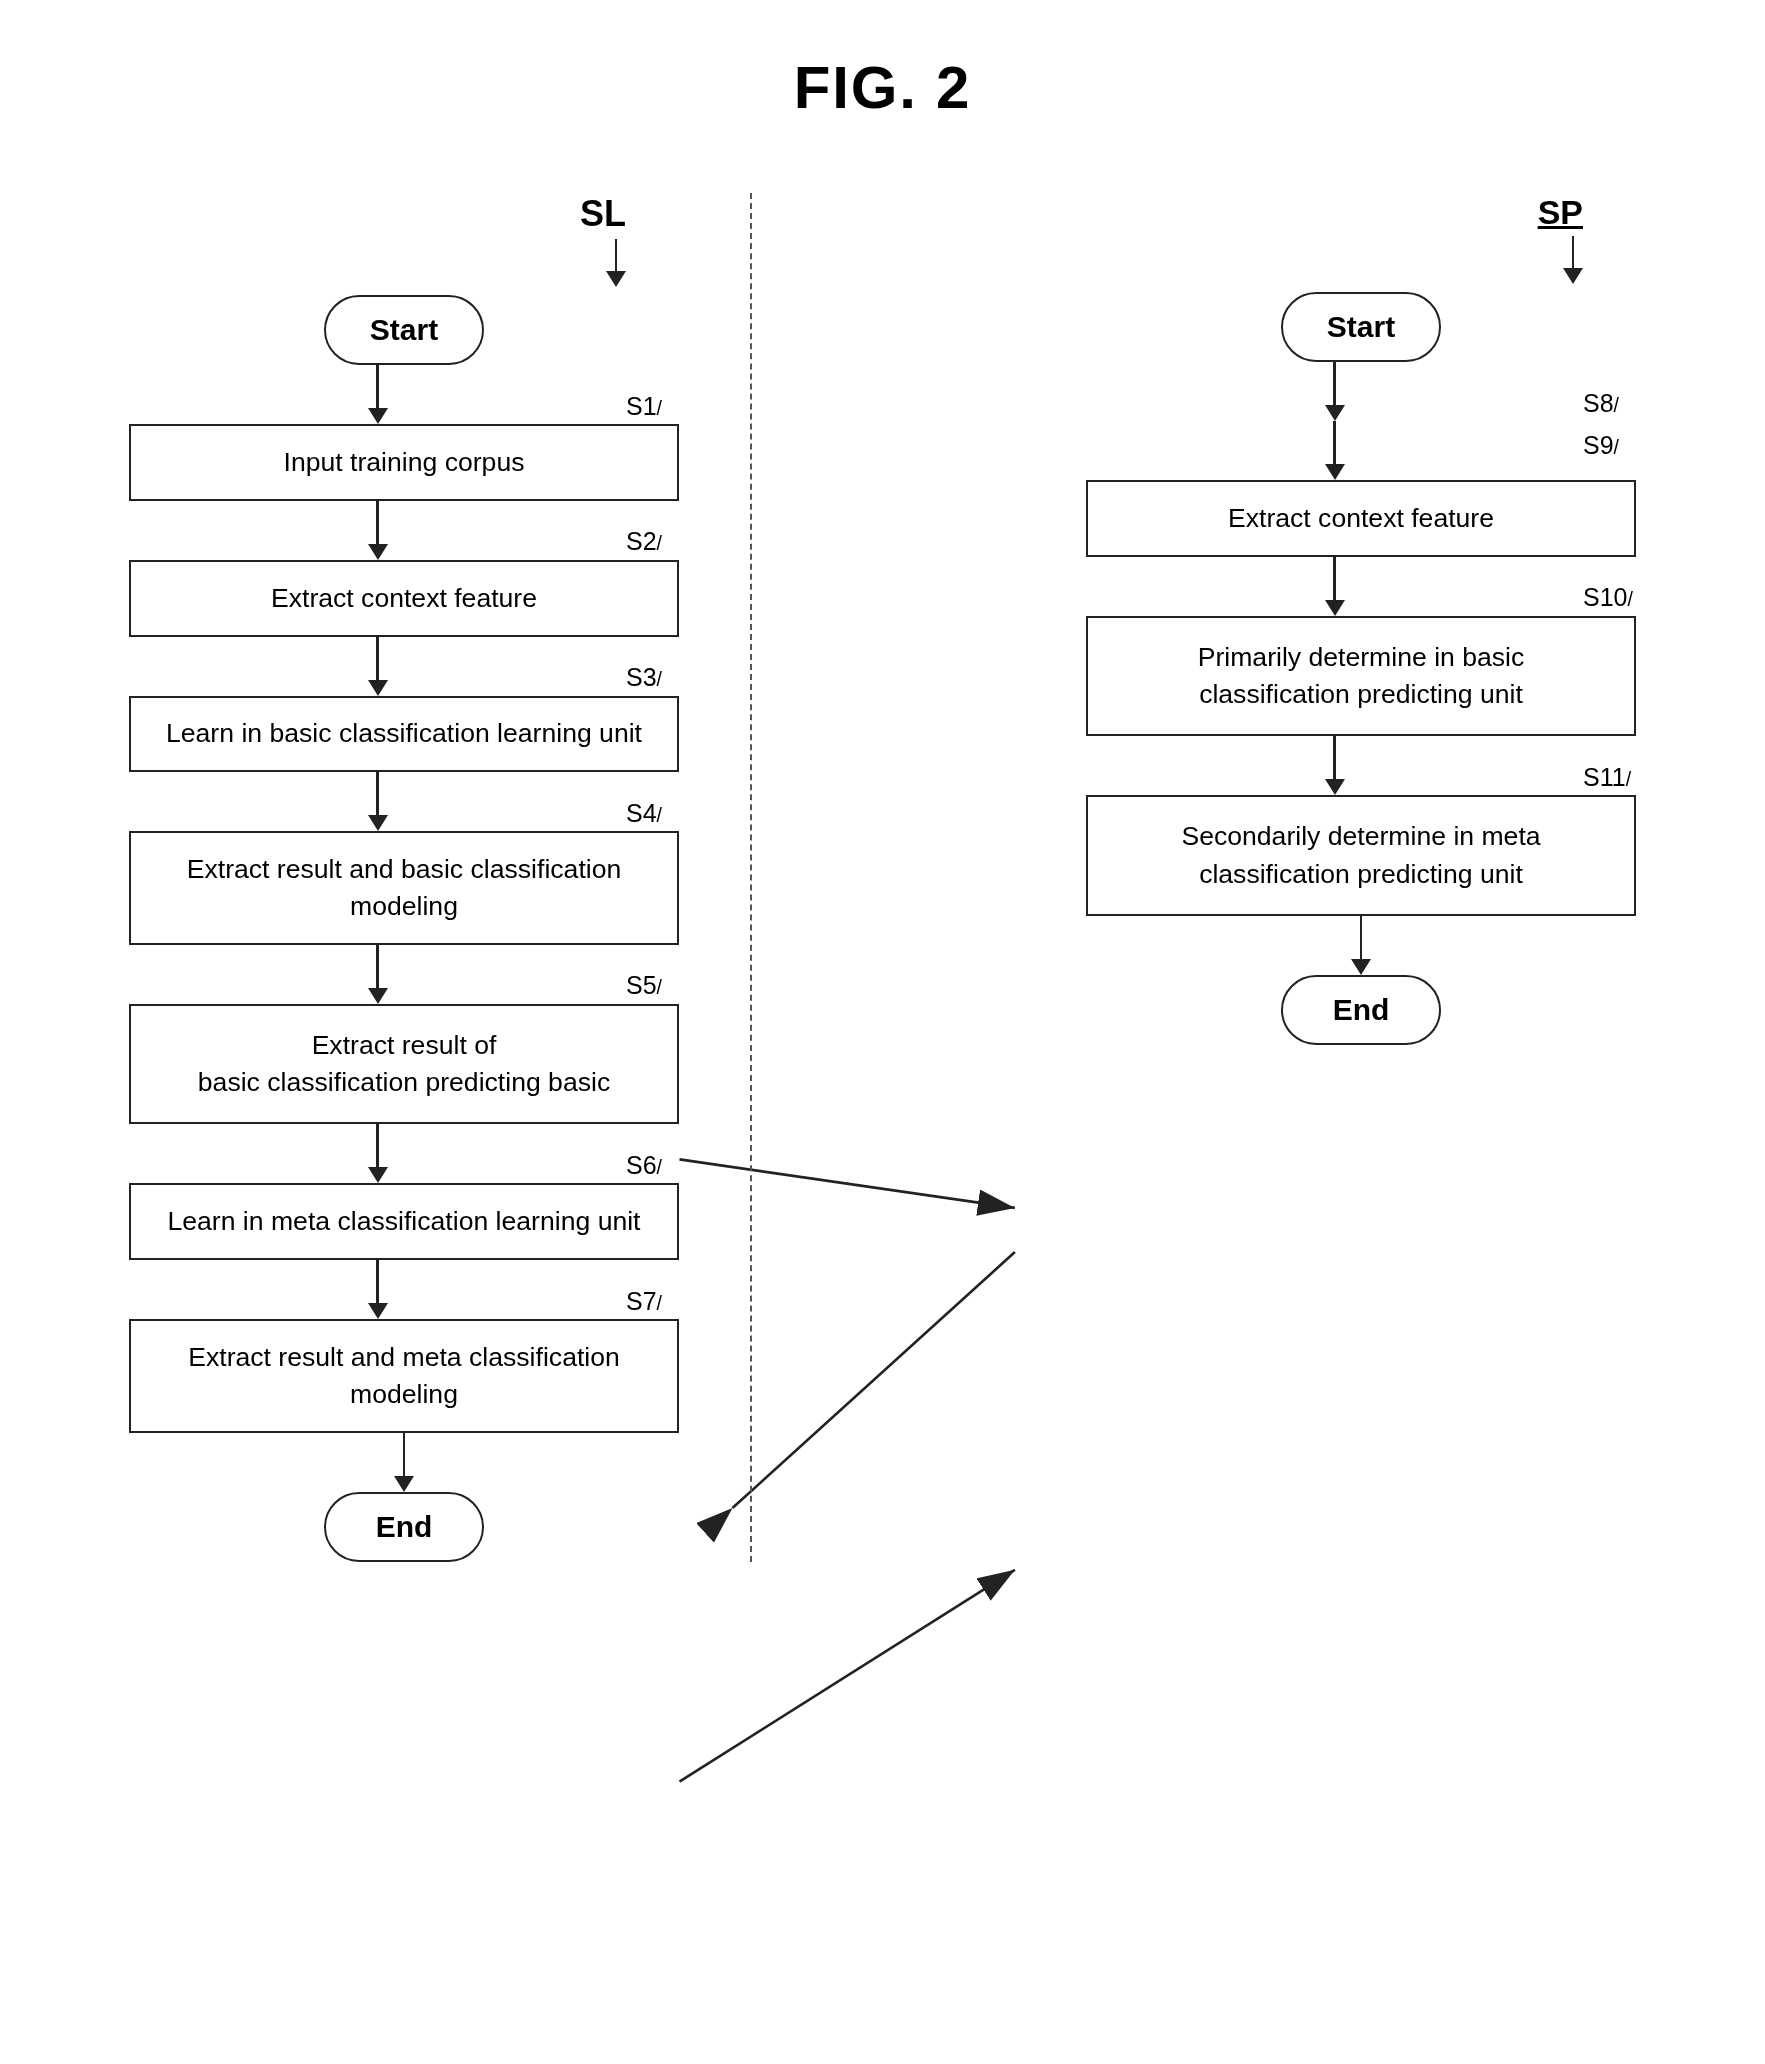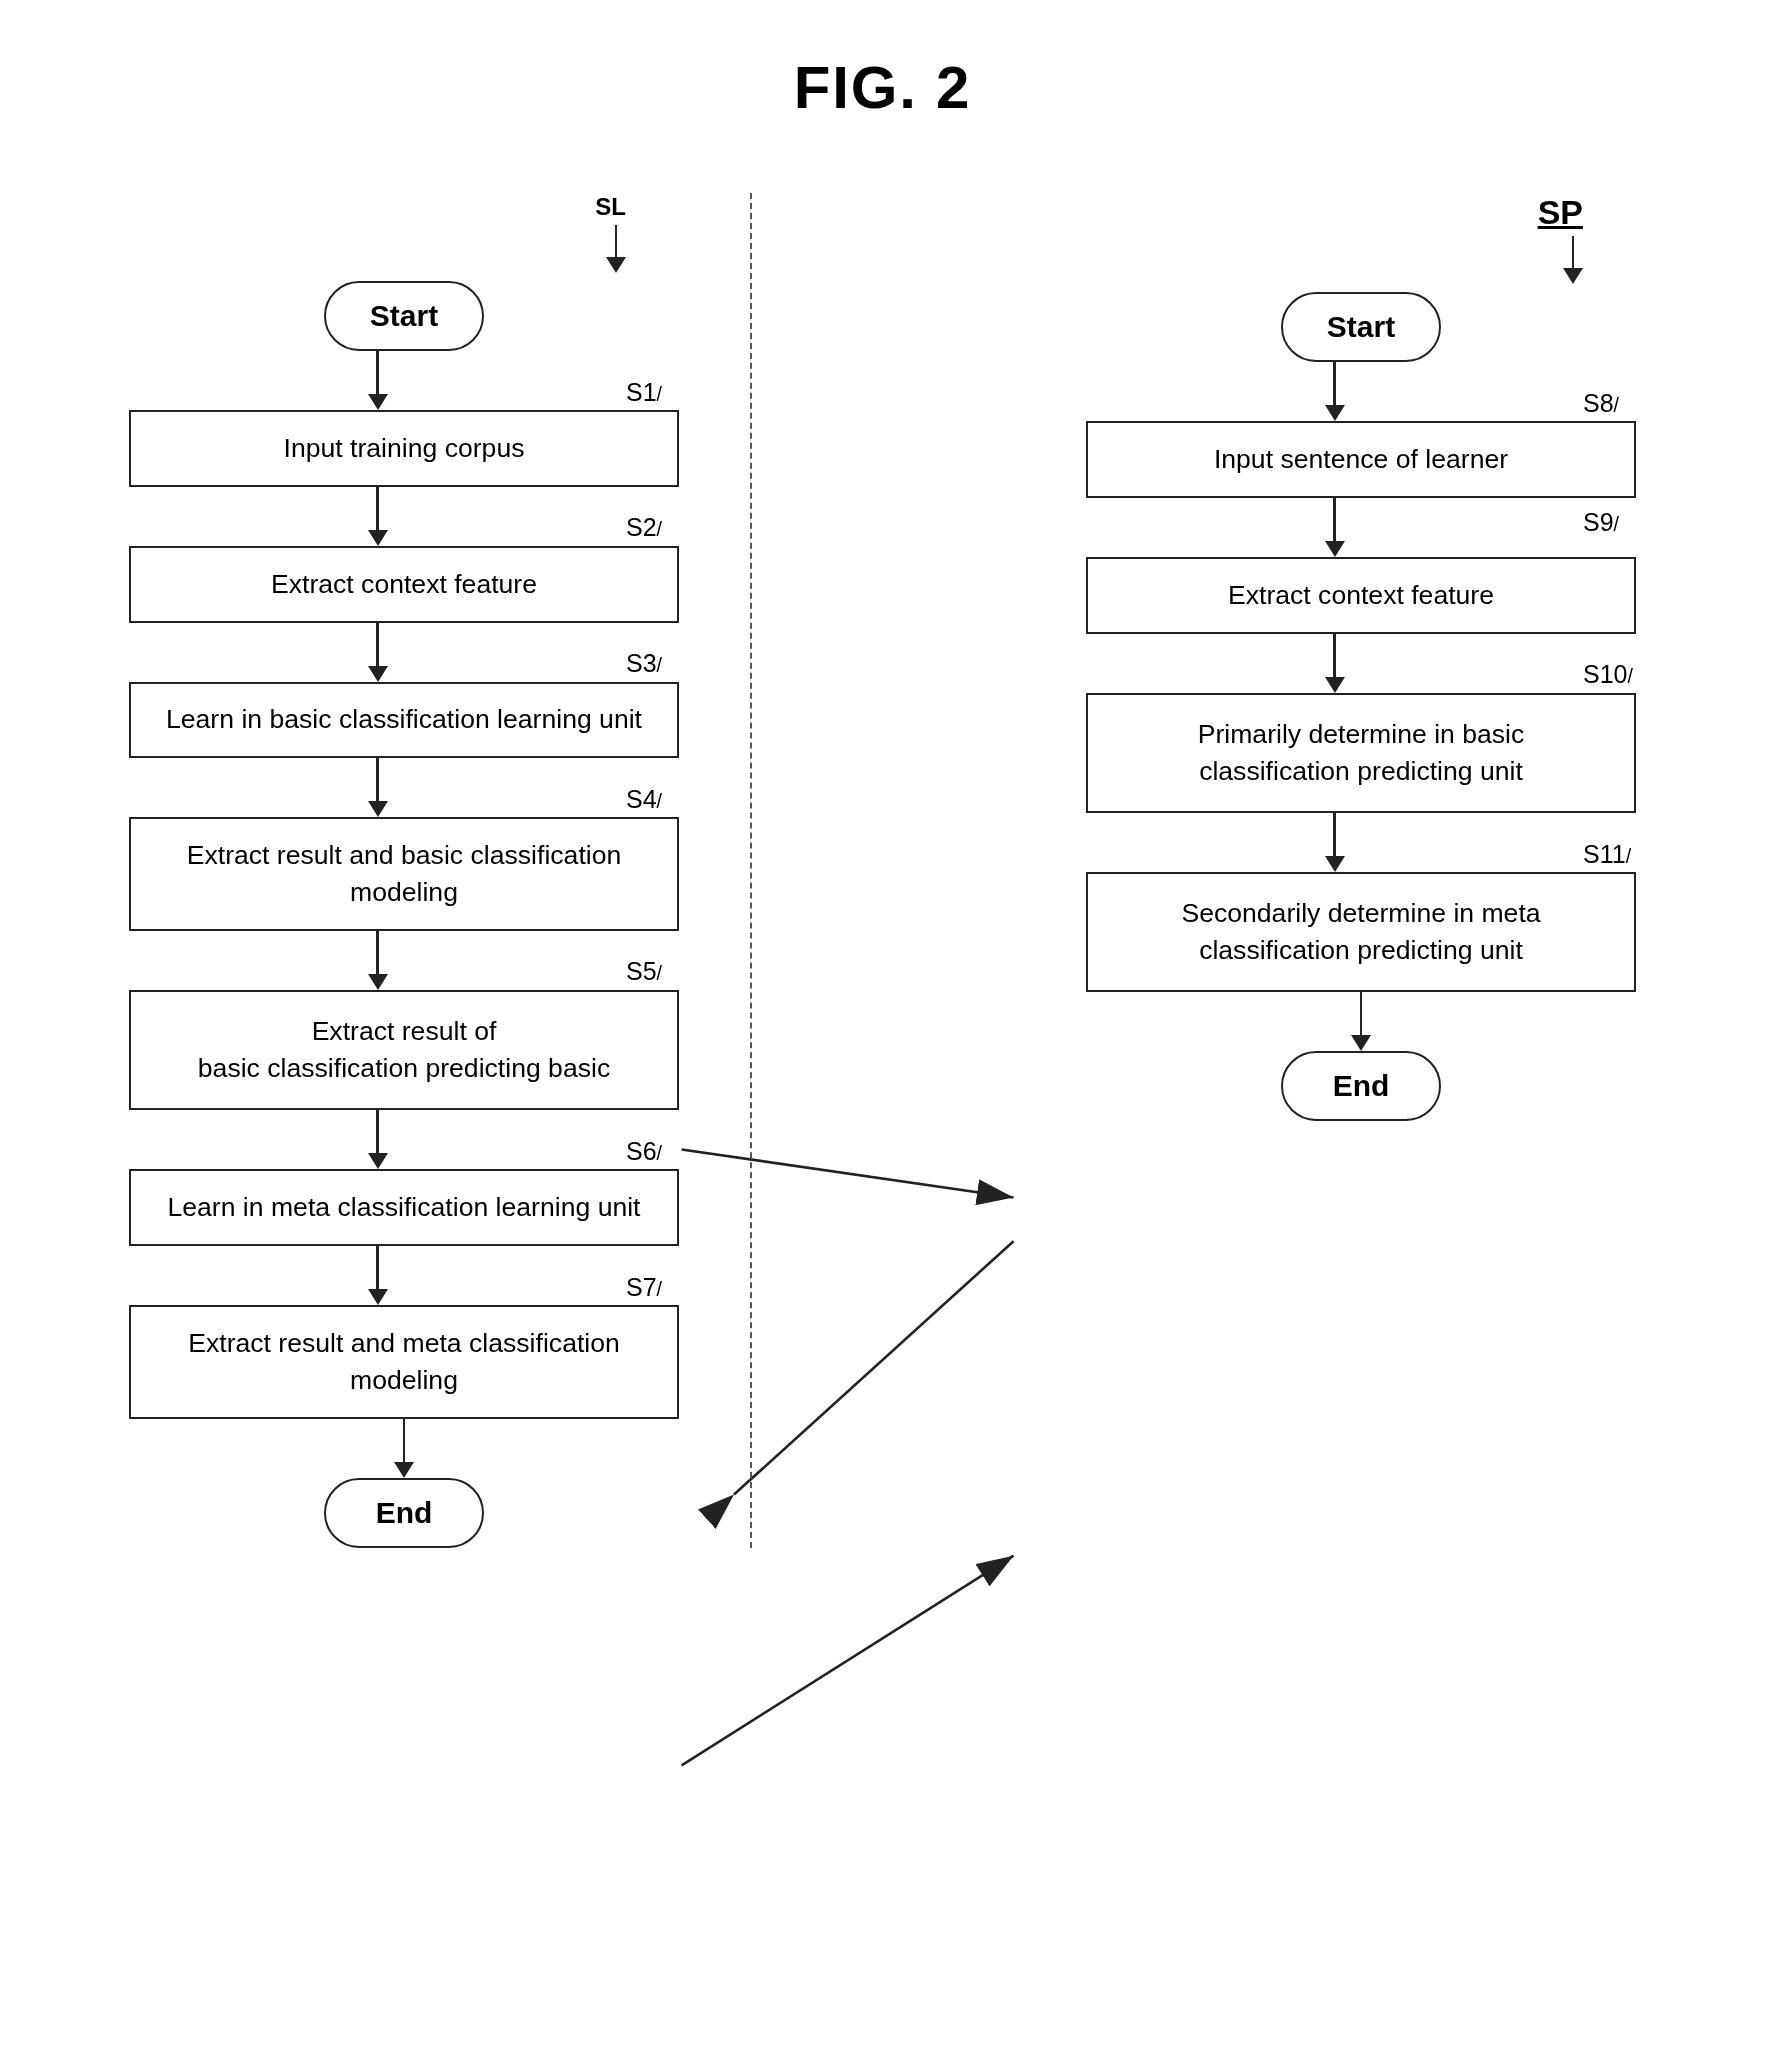--- a/index.html
+++ b/index.html
@@ -138,21 +138,21 @@
     <line x1="620" y1="1095" x2="1000" y2="1150" stroke="#222" stroke-width="3" marker-end="url(#arrowhead-right)"></line>
 
     <line x1="620" y1="1800" x2="1000" y2="1560" stroke="#222" stroke-width="3" marker-end="url(#arrowhead-right)"></line>
 
     <line x1="1000" y1="1200" x2="680" y2="1490" stroke="#222" stroke-width="3" marker-end="url(#arrowhead-left)"></line>
   </svg>
 
   <div class="col-left">
 
     <div style="display:flex;flex-direction:column;align-items:flex-end;width:100%;padding-right:53px;margin-bottom:8.9px;">
-      <span style="font-size:24px;font-weight:bold;">SL</span>
+      <span style="font-size:36px;font-weight:bold;">SL</span>
       <div class="arrow-down" style="margin-top:3.5px;">
         <div class="arrow-line" style="height:32px;"></div>
         <div class="arrow-head-down"></div>
       </div>
     </div>
 
     <div class="flow-item">
       <div class="oval">Start</div>
     </div>
 
@@ -282,21 +282,20 @@
       <div style="flex:1;display:flex;justify-content:center;">
         <div class="arrow-down">
           <div class="arrow-line"></div>
           <div class="arrow-head-down"></div>
         </div>
       </div>
       <div style="width:53px;display:flex;align-items:flex-end;padding-bottom:3.5px;">
         <span style="font-size:25px;">S8<span style="font-size:19.5px;">/</span></span>
       </div>
     </div>
-    <div class="rect-box">Input sentence of learner</div>
 
     <div style="display:flex;width:100%;">
       <div style="flex:1;display:flex;justify-content:center;">
         <div class="arrow-down">
           <div class="arrow-line"></div>
           <div class="arrow-head-down"></div>
         </div>
       </div>
       <div style="width:53px;display:flex;align-items:flex-end;padding-bottom:20px;">
         <span style="font-size:25px;">S9<span style="font-size:19.5px;">/</span></span>

